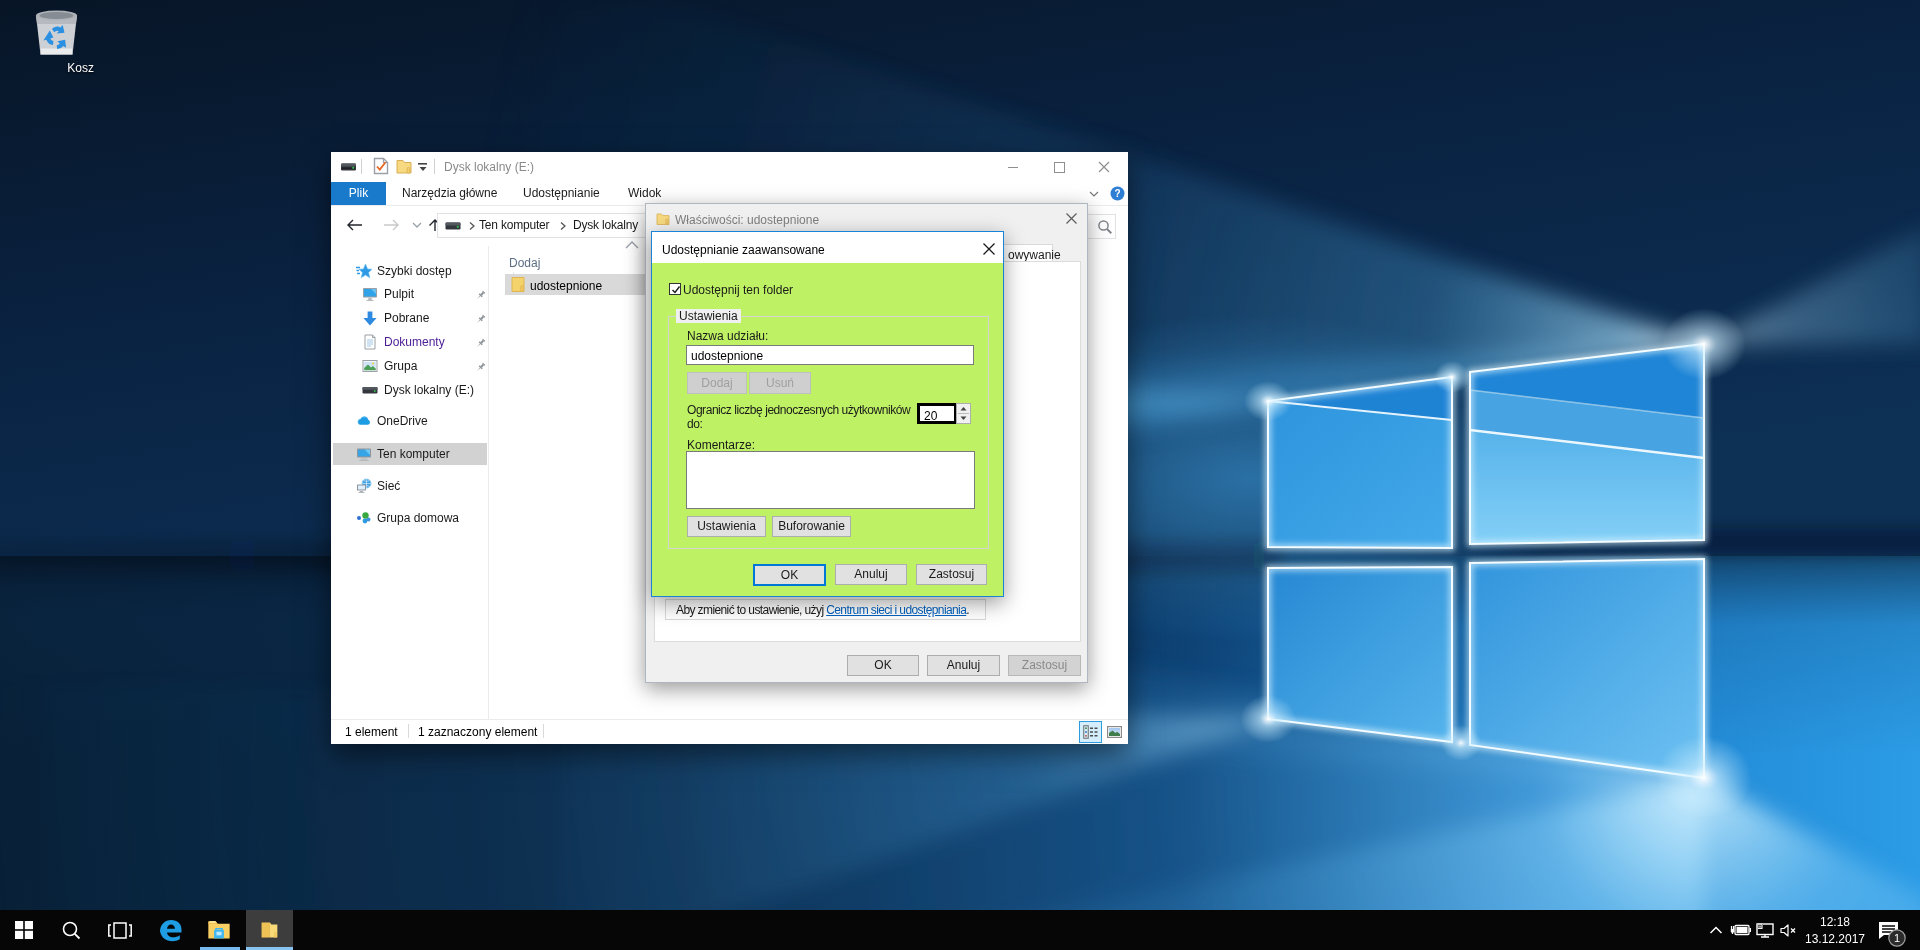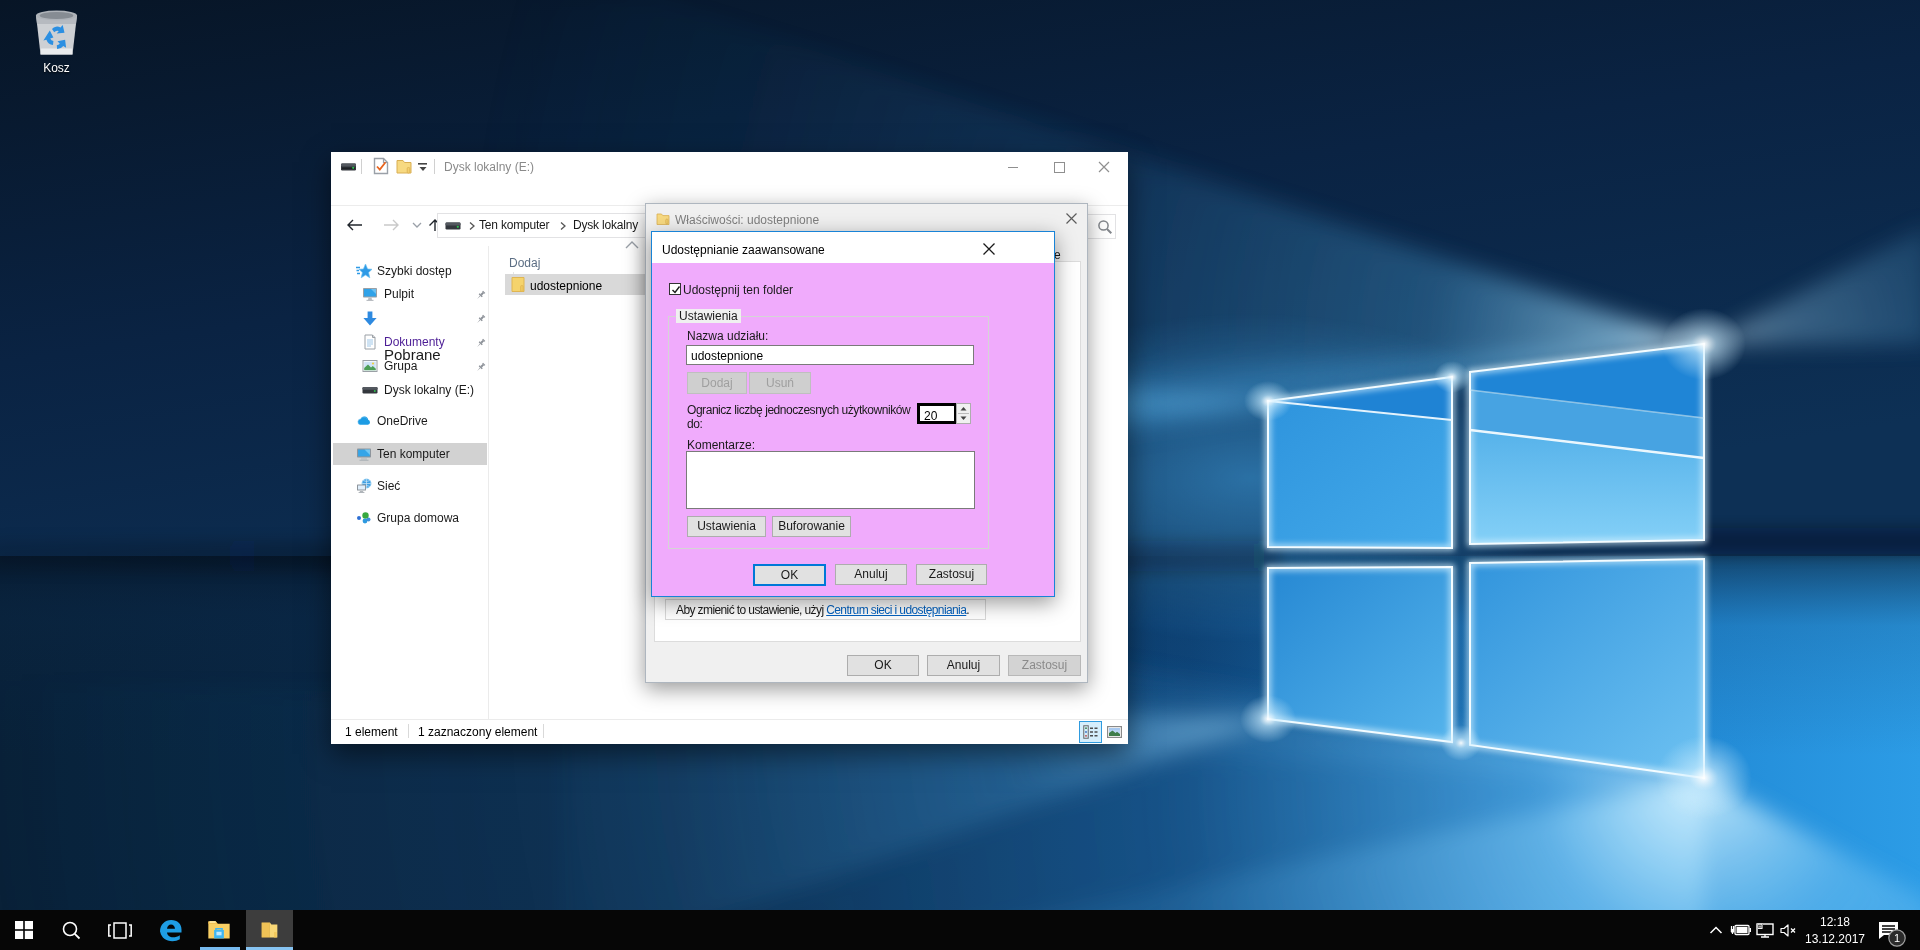--- a/index.html
+++ b/index.html
@@ -10,21 +10,21 @@
 #expl{position:absolute;left:331px;top:152px;width:797px;height:592px;background:#fff;box-shadow:0 10px 26px rgba(0,0,0,.5);}
 #expl .titlebar{position:absolute;left:0;top:0;width:100%;height:30px;background:#fff;}
 #expl .tabsrow{position:absolute;left:0;top:30px;width:100%;height:23px;background:#fff;}
 #expl .addrrow{position:absolute;left:0;top:53px;width:100%;height:41px;background:#fff;}
 #expl .bodyrow{position:absolute;left:0;top:94px;width:100%;height:473px;background:#fff;}
 #expl .statusbar{position:absolute;left:0;top:567px;width:100%;height:24px;background:#fff;border-top:1px solid #ebebeb;}
 .ftab{position:absolute;top:0;height:23px;line-height:23px;font-size:12px;color:#1a1a1a;}
 #plik{left:0;width:55px;background:#1979ca;color:#fff;text-align:center;}
 
 #props{position:absolute;left:645px;top:203px;width:443px;height:480px;background:#f0f0f0;border:1px solid #aeb6bf;box-shadow:0 6px 20px rgba(0,0,0,.4);}
-#adv{position:absolute;left:651px;top:231px;width:404px;height:366px;background:#f0abfc;border:1px solid #1883d7;box-shadow:0 6px 20px rgba(0,0,0,.4);}
+#adv{position:absolute;left:651px;top:231px;width:353px;height:366px;background:#bef264;border:1px solid #1883d7;box-shadow:0 6px 20px rgba(0,0,0,.4);}
 .btn{position:absolute;background:#e1e1e1;border:1px solid #adadad;font-size:12px;color:#1a1a1a;text-align:center;}
 .btn.dis{background:#d3d3d3;border-color:#b8b8b8;color:#8a8a8a;}
 
 #taskbar{position:absolute;left:0;top:910px;width:1920px;height:40px;background:#060606;}
 </style></head>
 <body>
 <svg id="wall" width="1920" height="950" viewBox="0 0 1920 950">
 <defs>
 <linearGradient id="skyg" x1="0" y1="0" x2="0.55" y2="1">
  <stop offset="0" stop-color="#071526"></stop>
@@ -187,21 +187,21 @@
       <ellipse cx="21.5" cy="7.5" rx="20.5" ry="5" fill="#aeb3b9"></ellipse>
       <ellipse cx="21.5" cy="7.5" rx="16.8" ry="3.6" fill="#868c93"></ellipse>
       <path d="M6.2 40.5 L36.8 40.5 L37.5 46.5 L5.5 46.5 Z" fill="#e9ebed"></path>
       <g fill="#2b8fe2">
         <path d="M17 21 a6.5 6.5 0 0 1 8.5 -1.5 l2.2 -2.6 l1.8 7.8 l-7.8 0.8 l2.1 -2.5 a4 4 0 0 0 -4.6 1.2 Z"></path>
         <path d="M14.8 22.5 l3.6 7 l-3.2 1 a4.2 4.2 0 0 0 3.2 2.6 l-0.4 3.8 a7.8 7.8 0 0 1 -6.6 -5.2 l-3 0.8 Z"></path>
         <path d="M22.5 33.2 l7.6 -1.4 l1 8 l-2.8 -1.8 a7.6 7.6 0 0 1 -6.2 3 l-0.3 -3.8 a4.4 4.4 0 0 0 3 -1.5 Z"></path>
       </g>
     </g>
   </svg>
-  <div style="position:absolute;left:0;top:55px;width:75px;text-align:center;font-size:12px;color:#fff;text-shadow:0 1px 2px rgba(0,0,0,0.9);">Kosz</div>
+  <div style="position:absolute;left:0;top:55px;width:75px;text-align:right;font-size:12px;color:#fff;text-shadow:0 1px 2px rgba(0,0,0,0.9);">Kosz</div>
 </div>
 
 <div id="expl">
 
   <div class="titlebar">
     <svg class="abs" style="left:9px;top:6px;" width="17" height="17" viewBox="0 0 17 17">
       <rect x="1" y="5.5" width="15" height="7" rx="1.2" fill="#33373d"></rect>
       <rect x="1" y="5.5" width="15" height="3" rx="1.2" fill="#53585f"></rect>
       <rect x="2" y="9.5" width="13" height="1.6" fill="#1d2024"></rect>
       <circle cx="13.2" cy="9.8" r="1.1" fill="#2fbf4e"></circle>
@@ -223,20 +223,33 @@
     <div class="abs" style="left:103px;top:7px;width:1px;height:15px;background:#d0d0d0;"></div>
     <div class="abs" style="left:113px;top:8px;font-size:12px;color:#8a8a8a;">Dysk lokalny (E:)</div>
 
     <svg class="abs" style="left:666px;top:0;" width="125" height="30" viewBox="0 0 125 30">
       <path d="M11 15.5 L21 15.5" stroke="#8f8f8f" stroke-width="1"></path>
       <rect x="57.5" y="10.5" width="10" height="10" fill="none" stroke="#8f8f8f" stroke-width="1"></rect>
       <path d="M102 10 L112 20 M112 10 L102 20" stroke="#8f8f8f" stroke-width="1.2"></path>
     </svg>
   </div>
 
+  <div class="tabsrow">
+    <div class="ftab" id="plik">Plik</div>
+    <div class="ftab" style="left:71px;">Narzędzia główne</div>
+    <div class="ftab" style="left:192px;">Udostępnianie</div>
+    <div class="ftab" style="left:297px;">Widok</div>
+    <svg class="abs" style="left:757px;top:6px;" width="12" height="12" viewBox="0 0 12 12">
+      <path d="M2 4 L6 8 L10 4" fill="none" stroke="#777" stroke-width="1.2"></path>
+    </svg>
+    <svg class="abs" style="left:779px;top:4px;" width="15" height="15" viewBox="0 0 15 15">
+      <circle cx="7.5" cy="7.5" r="7" fill="#2e7fd4"></circle>
+      <text x="7.5" y="11" font-size="10" font-weight="bold" fill="#fff" text-anchor="middle" font-family="Liberation Sans">?</text>
+    </svg>
+  </div>
 
   <div class="addrrow">
     <svg class="abs" style="left:11px;top:7px;" width="150" height="26" viewBox="0 0 150 26">
       <path d="M20 13 L6 13 M11 8 L6 13 L11 18" fill="none" stroke="#21262c" stroke-width="1.4"></path>
       <path d="M42 13 L56 13 M51 8 L56 13 L51 18" fill="none" stroke="#c9c9c9" stroke-width="1.4"></path>
       <path d="M71 11 L75 15 L79 11" fill="none" stroke="#9aa0a8" stroke-width="1.3"></path>
       <path d="M93 19 L93 9 M87.5 13.5 L93 8 L98.5 13.5" fill="none" stroke="#21262c" stroke-width="1.4"></path>
     </svg>
 
     <div class="abs" style="left:106px;top:8px;width:575px;height:25px;background:#fff;border:1px solid #e2e2e4;"></div>
@@ -287,21 +300,21 @@
             <g transform="rotate(45 6 5)" fill="#8a8f96">
               <rect x="4.4" y="0.5" width="3.2" height="1.2"></rect>
               <rect x="5" y="1.7" width="2" height="3"></rect>
               <rect x="3.8" y="4.7" width="4.4" height="1.4"></rect>
               <path d="M5.6 6.1 L6.4 6.1 L6 10.5 Z"></path>
             </g>
           </svg></div>
         <div class="abs" style="left:31px;top:64px;width:16px;height:16px;"><svg width="16" height="16" viewBox="0 0 16 16">
             <path d="M5.6 1.5 L10.4 1.5 L10.4 8 L14.6 8 L8 15.5 L1.4 8 L5.6 8 Z" fill="#2e8ae0"></path>
           </svg></div>
-        <div class="abs" style="left:53px;top:64px;font-size:15px;color:#1a1a1a;line-height:16px;white-space:nowrap;margin-top:37px;">Pobrane</div>
+        <div class="abs" style="left:53px;top:64px;font-size:12px;color:#1a1a1a;line-height:16px;white-space:nowrap;">Pobrane</div>
         <div class="abs" style="left:144px;top:66px;width:12px;height:12px;"><svg width="12" height="12" viewBox="0 0 12 12">
             <g transform="rotate(45 6 5)" fill="#8a8f96">
               <rect x="4.4" y="0.5" width="3.2" height="1.2"></rect>
               <rect x="5" y="1.7" width="2" height="3"></rect>
               <rect x="3.8" y="4.7" width="4.4" height="1.4"></rect>
               <path d="M5.6 6.1 L6.4 6.1 L6 10.5 Z"></path>
             </g>
           </svg></div>
         <div class="abs" style="left:31px;top:88px;width:16px;height:16px;"><svg width="16" height="16" viewBox="0 0 16 16">
             <path d="M3 1 L10.5 1 L13 3.5 L13 15 L3 15 Z" fill="#fff" stroke="#9aa0a6" stroke-width="1"></path>

